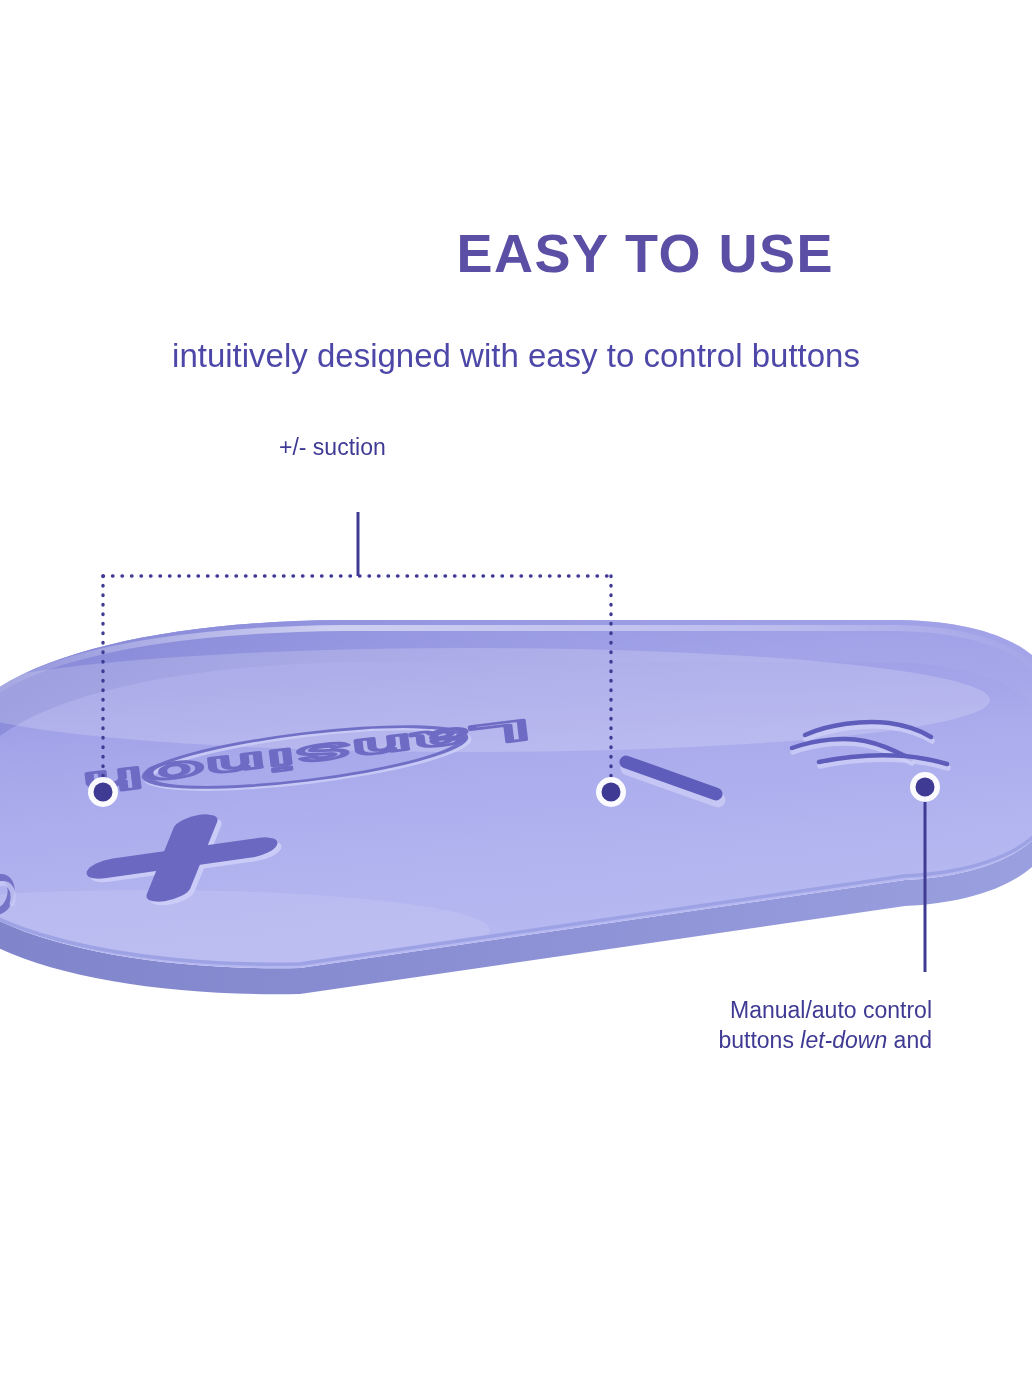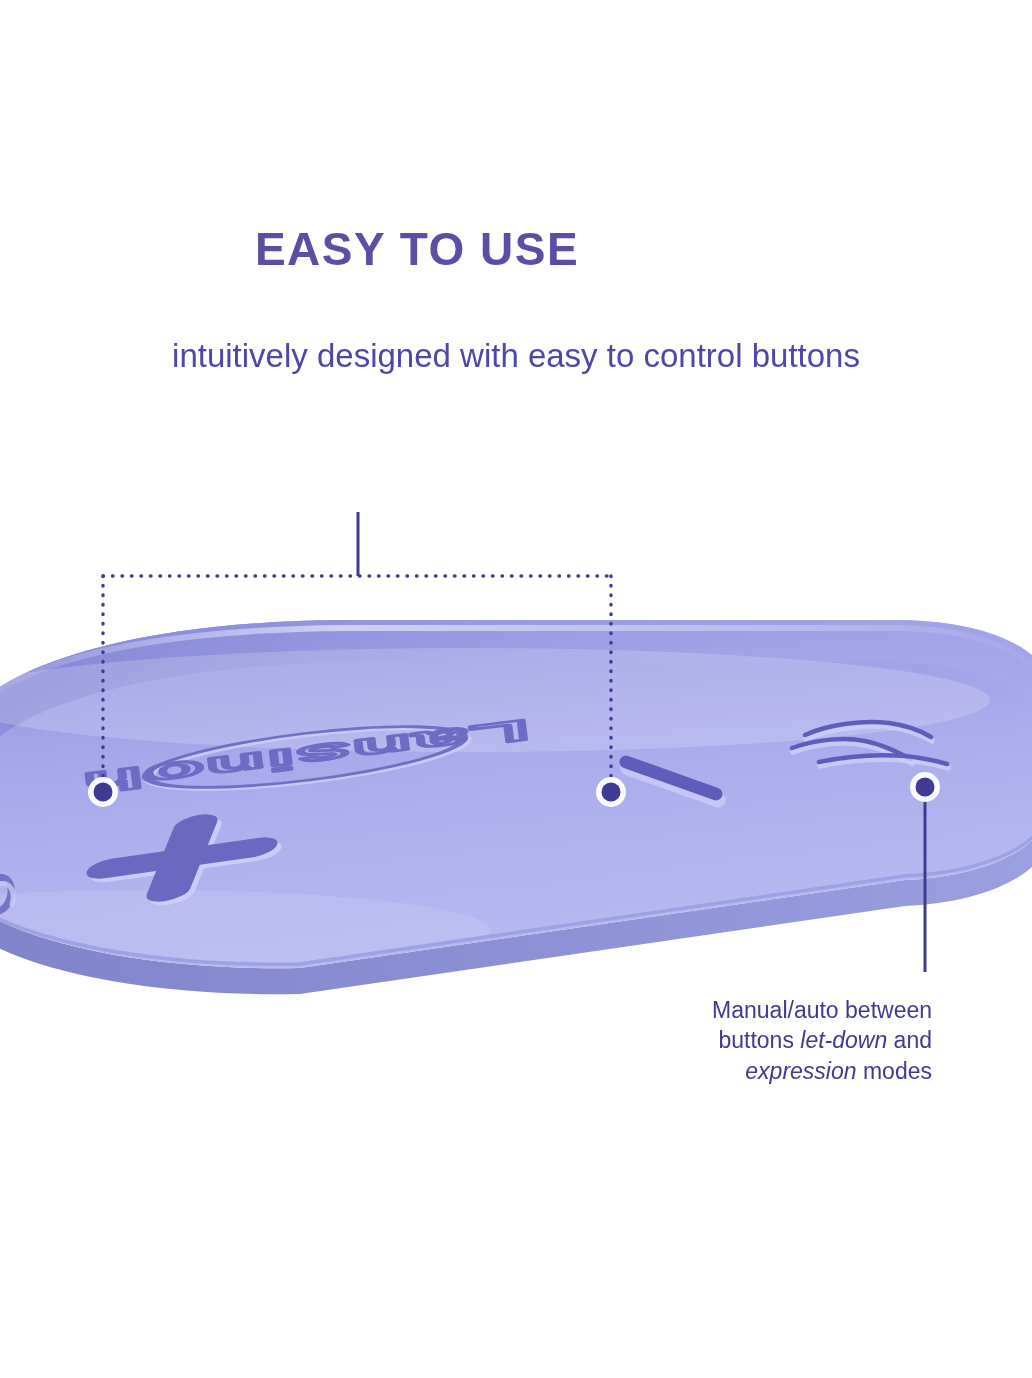--- a/index.html
+++ b/index.html
@@ -22,22 +22,22 @@
     height: 1378px;
     background: #ffffff;
   }
 
   
   .title {
     position: absolute;
     left: 0;
     top: 226px;
     width: 834px;
-    text-align: center;
-    font-size: 46px;
+    text-align: right;
+    font-size: 54px;
     font-weight: 700;
     letter-spacing: 1.5px;
     color: #5b4fa5;
     line-height: 1;
     white-space: nowrap;
   }
   .subtitle {
     position: absolute;
     left: 0;
     top: 336px;
@@ -257,21 +257,21 @@
       <circle cx="925" cy="787" r="15" fill="#ffffff" opacity="0.95"></circle>
       <circle cx="925" cy="787" r="9.5" fill="#3f3a93"></circle>
     </g>
   </svg>
 
   <div class="title">EASY TO USE</div>
 
   <div class="subtitle">intuitively designed with easy to control buttons</div>
 
   <div class="callout callout-suction">
+    <div>+/- suction</div>
   </div>
 
   <div class="callout callout-mode">
-    <div>Manual/auto between</div>
+    <div>Manual/auto control</div>
     <div><span>buttons </span><em>let-down</em><span> and</span></div>
-    <div><em>expression</em><span> modes</span></div>
   </div>
 
 </div>
 
 </body></html>

